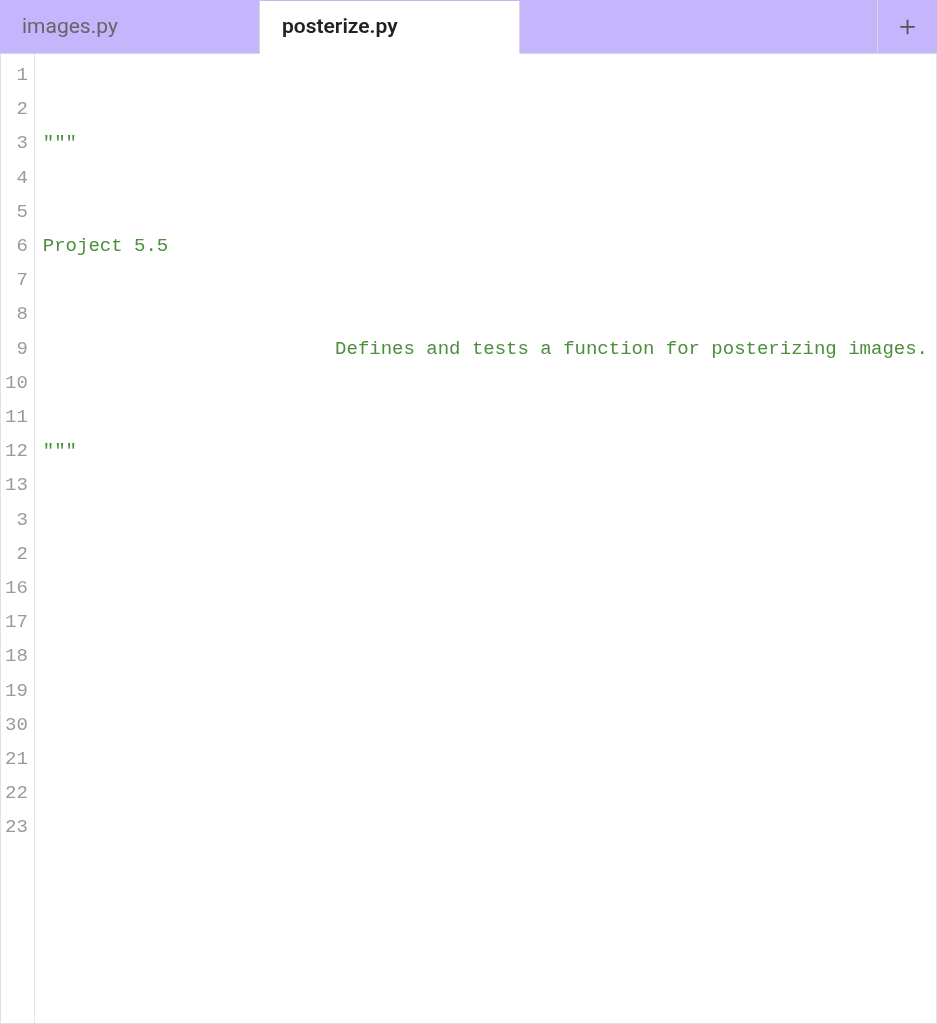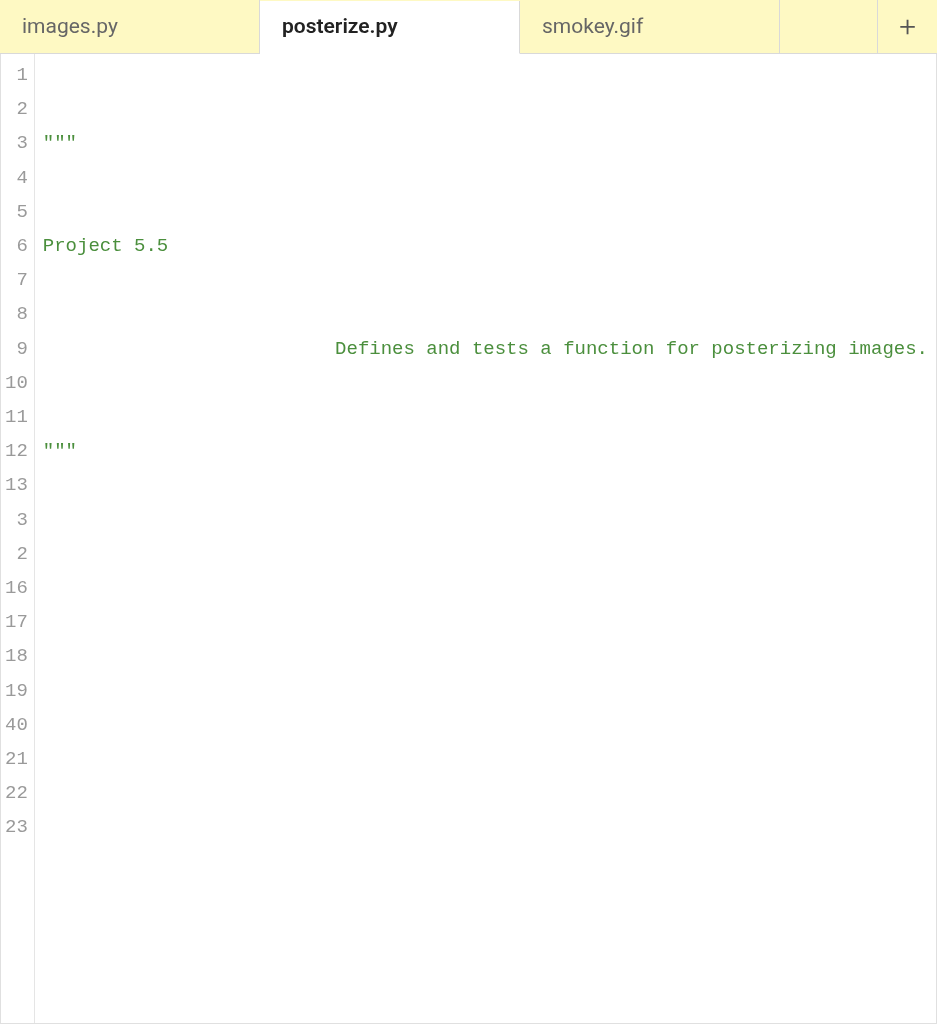--- a/index.html
+++ b/index.html
@@ -7,21 +7,21 @@
     font-family: Menlo, Monaco, Consolas, "Liberation Mono", monospace;
     font-size: 19px;
     line-height: 1.8;
     background: #fff;
     color: #333;
     width: 937px;
   }
   .tabbar {
     display: flex;
     align-items: stretch;
-    background: #fef9c3;
+    background: #c4b5fd;
     border-bottom: 1px solid #d9d9d9;
     height: 54px;
     font-family: -apple-system, BlinkMacSystemFont, "Segoe UI", Roboto, sans-serif;
   }
   .tab {
     display: flex;
     align-items: center;
     padding: 0 22px;
     font-size: 21px;
     color: #666;
@@ -82,23 +82,20 @@
 </head>
 <body>
 
 <div class="tabbar">
   <div class="tab">
     <span>images.py</span>
   </div>
   <div class="tab active">
     <span>posterize.py</span>
   </div>
-  <div class="tab">
-    <span>smokey.gif</span>
-  </div>
   <div class="tab-add">
     <span>＋</span>
   </div>
 </div>
 
 <div class="editor">
   <div class="gutter">
     <div>1</div>
     <div>2</div>
     <div>3</div>
@@ -113,21 +110,21 @@
     <div>11</div>
     <div>12</div>
     <div></div>
     <div>13</div>
     <div>3</div>
     <div>2</div>
     <div>16</div>
     <div>17</div>
     <div>18</div>
     <div>19</div>
-    <div>40</div>
+    <div>30</div>
     <div></div>
     <div>21</div>
     <div>22</div>
     <div>23</div>
   </div>
 
   <div class="code">
     <div class="code-line"><span class="str">"""</span></div>
     <div class="code-line"><span class="str">Project 5.5</span></div>
     <div class="code-line wrap-line"><span class="str">Defines and tests a function for posterizing images.</span></div>

